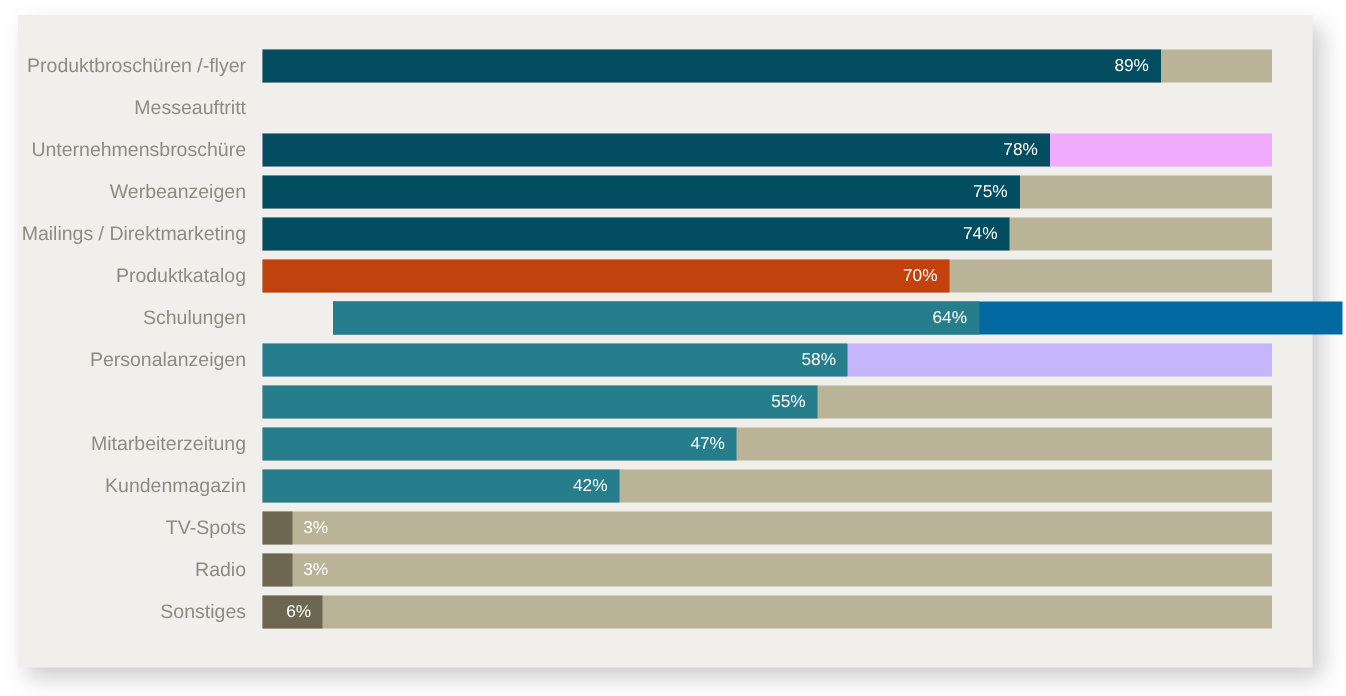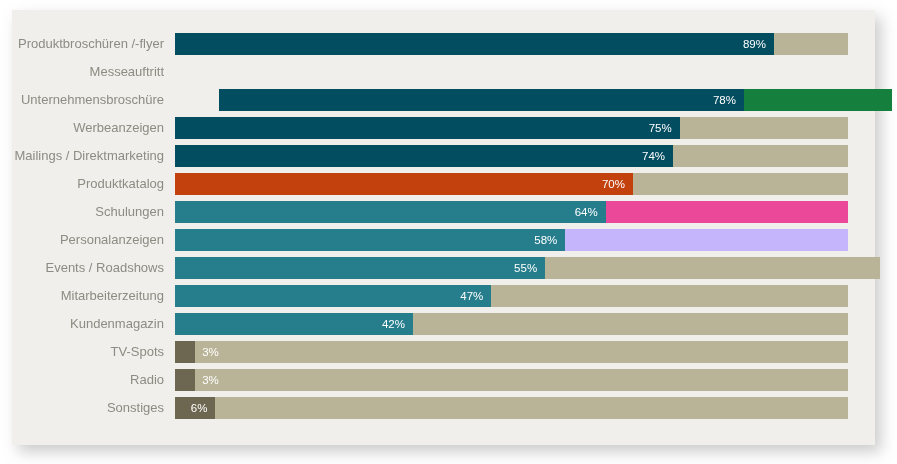--- a/index.html
+++ b/index.html
@@ -101,21 +101,21 @@
         <div class="row-label">Produktbroschüren /-flyer</div>
         <div class="track" style="background: rgb(185, 180, 152);">
           <div class="bar inside" style="width: 598.97px; background: rgb(3, 77, 96);"><span>89%</span></div>
         </div>
       </div>
       <div class="row">
         <div class="row-label">Messeauftritt</div>
       </div>
       <div class="row">
         <div class="row-label">Unternehmensbroschüre</div>
-        <div class="track" style="background: #15803d; margin-left: 44px;">
+        <div class="track" style="background: #f0abfc;">
           <div class="bar inside" style="width: 524.94px; background: rgb(3, 77, 96);"><span>78%</span></div>
         </div>
       </div>
       <div class="row">
         <div class="row-label">Werbeanzeigen</div>
         <div class="track" style="background: rgb(185, 180, 152);">
           <div class="bar inside" style="width: 504.75px; background: rgb(3, 77, 96);"><span>75%</span></div>
         </div>
       </div>
       <div class="row">
@@ -125,33 +125,32 @@
         </div>
       </div>
       <div class="row">
         <div class="row-label">Produktkatalog</div>
         <div class="track" style="background: rgb(185, 180, 152);">
           <div class="bar inside" style="width: 458px; background: #c2410c;"><span>70%</span></div>
         </div>
       </div>
       <div class="row">
         <div class="row-label">Schulungen</div>
-        <div class="track" style="background: #ec4899;">
+        <div class="track" style="background: #0369a1; margin-left: 47px;">
           <div class="bar inside" style="width: 430.72px; background: rgb(38, 125, 140);"><span>64%</span></div>
         </div>
       </div>
       <div class="row">
         <div class="row-label">Personalanzeigen</div>
         <div class="track" style="background: #c4b5fd;">
           <div class="bar inside" style="width: 390.34px; background: rgb(38, 125, 140);"><span>58%</span></div>
         </div>
       </div>
       <div class="row">
-        <div class="row-label">Events / Roadshows</div>
-        <div class="track" style="background: rgb(185, 180, 152); padding-left: 32px;">
+        <div class="track" style="background: rgb(185, 180, 152);">
           <div class="bar inside" style="width: 370.15px; background: rgb(38, 125, 140);"><span>55%</span></div>
         </div>
       </div>
       <div class="row">
         <div class="row-label">Mitarbeiterzeitung</div>
         <div class="track" style="background: rgb(185, 180, 152);">
           <div class="bar inside" style="width: 316.31px; background: rgb(38, 125, 140);"><span>47%</span></div>
         </div>
       </div>
       <div class="row">

